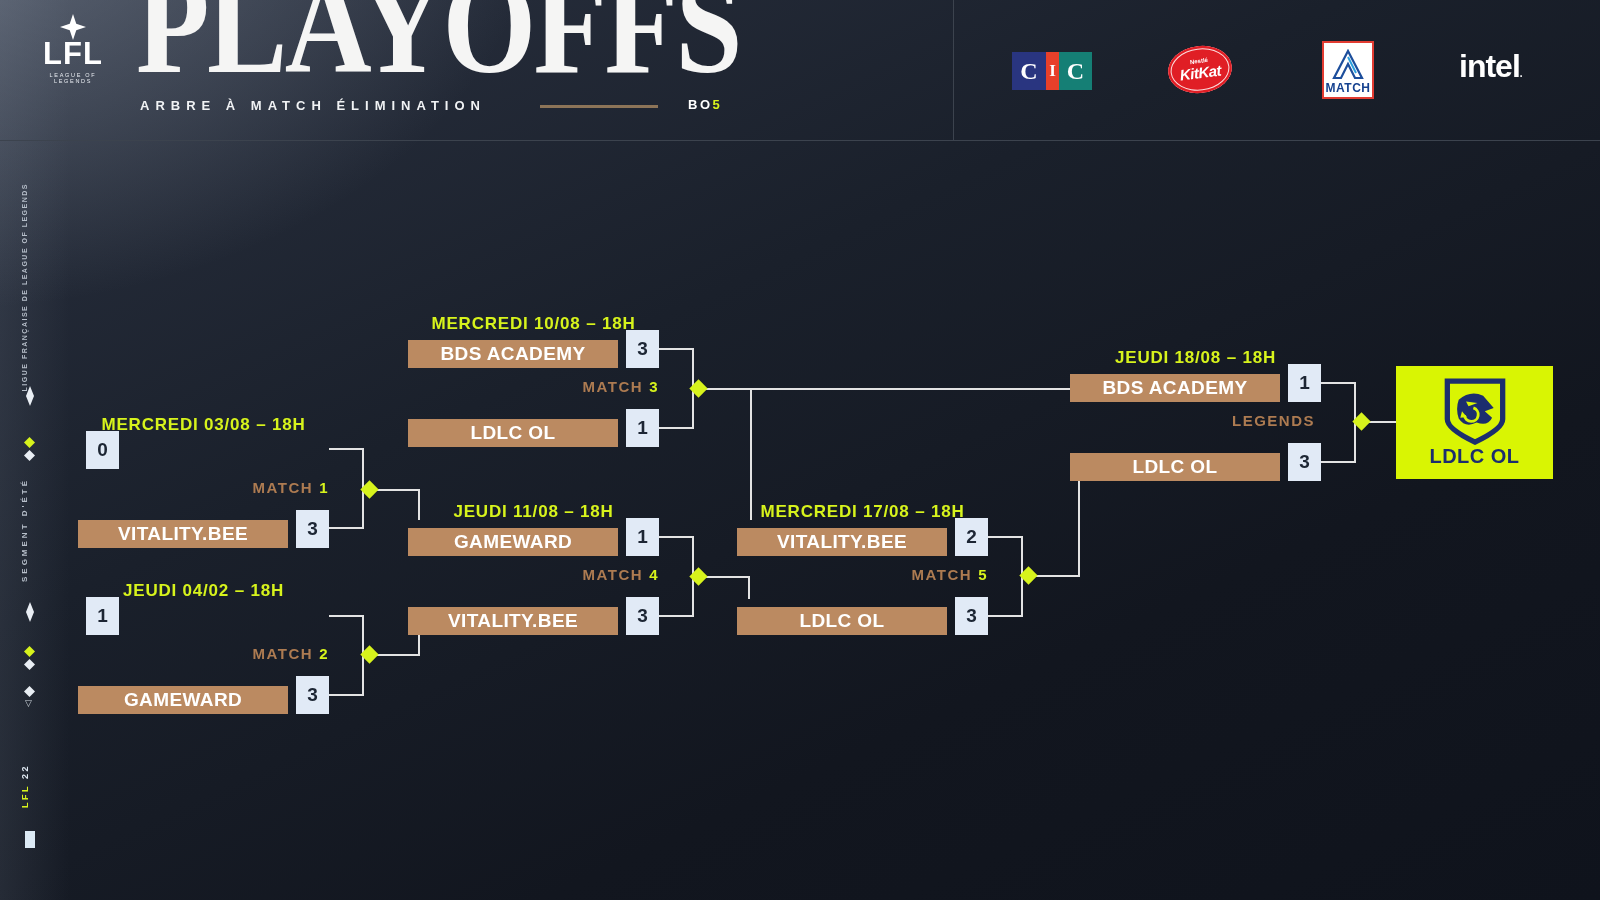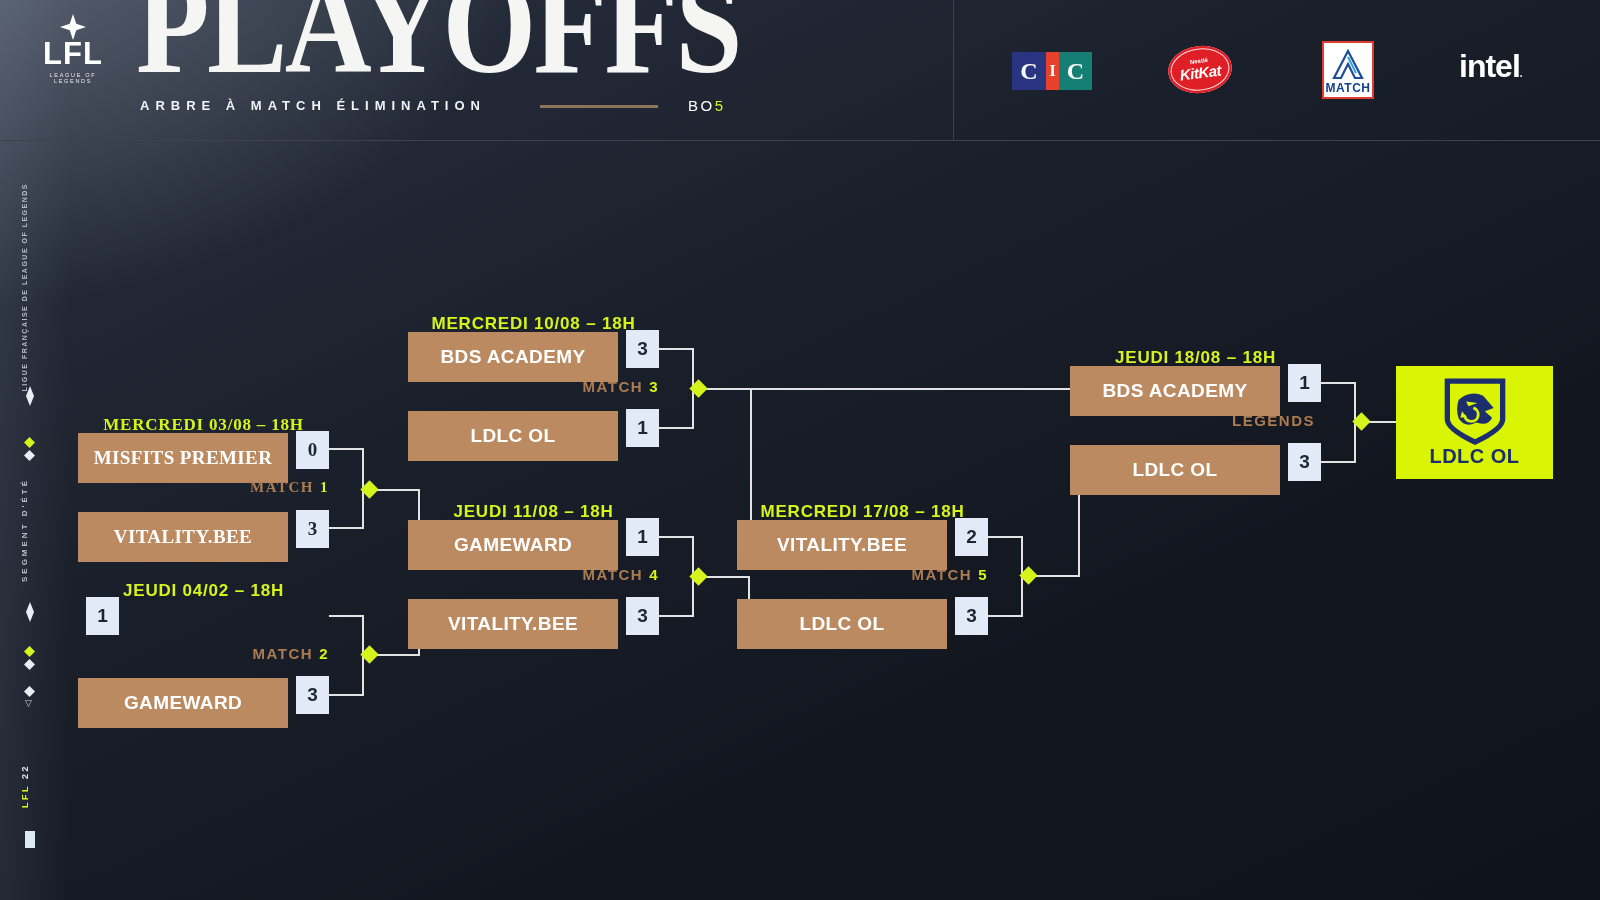--- a/index.html
+++ b/index.html
@@ -19,21 +19,21 @@
   .lfl-name{font-size:31px;font-weight:700;letter-spacing:1px;line-height:1;}
   .lfl-sub{font-size:5.5px;letter-spacing:1.7px;color:#e8ecf1;margin-top:3px;}
   .title{
     position:absolute;left:136px;top:-45px;
     font-family:"Liberation Serif",serif;font-weight:700;
     font-size:140px;line-height:1;color:#f5f5f4;letter-spacing:-3px;
     transform:scaleX(.86);transform-origin:0 0;white-space:nowrap;
   }
   .subtitle{position:absolute;left:140px;top:98px;font-size:13px;font-weight:700;color:#f1f3f5;letter-spacing:6px;white-space:nowrap;}
   .bo-line{position:absolute;left:540px;top:105px;width:118px;height:3px;background:#8c7458;}
-  .bo{position:absolute;left:688px;top:97px;font-size:15px;font-weight:400;letter-spacing:2.5px;color:#fff;}
+  .bo{position:absolute;left:688px;top:97px;font-size:13px;font-weight:700;letter-spacing:2.5px;color:#fff;}
   .bo .bo-num{color:#d7f31c;}
   
   .sp-cic{position:absolute;left:1012px;top:52px;width:80px;height:38px;display:flex;font-family:"Liberation Serif",serif;}
   .cic-b{display:flex;align-items:center;justify-content:center;color:#fff;font-weight:700;}
   .cic-b1{width:34px;background:#293580;font-size:24px;}
   .cic-b2{width:13px;background:#e8402a;font-size:17px;}
   .cic-b3{flex:1;background:#157f75;font-size:24px;}
   .sp-kitkat{position:absolute;left:1168px;top:46px;width:64px;height:47px;background:#e01e25;border-radius:50%;transform:rotate(-7deg);
     display:flex;flex-direction:column;align-items:center;justify-content:center;box-shadow:inset 0 0 0 2.5px #e01e25, inset 0 0 0 3.5px rgba(255,255,255,.85);}
   .kk-nestle{font-size:6px;color:#fff;font-weight:700;}
@@ -54,21 +54,21 @@
   .dmark{position:absolute;background:#e9eef4;clip-path:polygon(50% 0,100% 50%,50% 100%,0 50%);}
   .dmark.acc{background:#d7f31c;}
   .tri-mark{position:absolute;font-size:9px;color:#cfd6de;line-height:1;}
   .side-bar-rect{position:absolute;left:25px;top:831px;width:10px;height:17px;background:#dceaf5;}
   
   .match{position:absolute;width:251px;height:131px;}
   .m-date{position:absolute;top:0;left:0;width:100%;text-align:center;font-size:17px;font-weight:700;color:#d7f31c;letter-spacing:.8px;white-space:nowrap;}
   .m-row{position:absolute;left:0;width:100%;display:flex;}
   .m-row.r1{top:16px;}
   .m-row.r2{top:95px;}
-  .m-team{width:210px;height:50px;margin-top:2px;background:#bb8a61;color:#fff;font-size:19px;font-weight:700;letter-spacing:.4px;
+  .m-team{width:210px;height:28px;margin-top:10px;background:#bb8a61;color:#fff;font-size:19px;font-weight:700;letter-spacing:.4px;
     display:flex;align-items:center;justify-content:center;}
   .m-score{width:33px;height:38px;margin-left:8px;background:#e1eaf6;color:#1d2634;font-size:19px;font-weight:700;
     display:flex;align-items:center;justify-content:center;}
   .m-label{position:absolute;top:64px;left:0;width:100%;text-align:right;font-size:15px;font-weight:700;letter-spacing:1.5px;white-space:nowrap;}
   .m-label .lbl{color:#ad7b51;}
   .m-label .num{color:#d7f31c;margin-left:6px;}
   .cline{position:absolute;background:#e3e3e3;}
   .jdiamond{position:absolute;width:13px;height:13px;background:#d7f31c;transform:rotate(45deg);}
   .winner{position:absolute;left:1396px;top:366px;width:157px;height:113px;background:#d9f503;
     display:flex;flex-direction:column;align-items:center;justify-content:center;}
@@ -166,24 +166,23 @@
     <div class="cline" style="left:1354px;top:421px;width:42px;height:2px;"></div>
 
     <div class="jdiamond" style="left:363px;top:483px;"></div>
     <div class="jdiamond" style="left:363px;top:648px;"></div>
     <div class="jdiamond" style="left:692px;top:382px;"></div>
     <div class="jdiamond" style="left:692px;top:570px;"></div>
     <div class="jdiamond" style="left:1022px;top:569px;"></div>
     <div class="jdiamond" style="left:1355px;top:415px;"></div>
   </div>
 
-  <div class="match" style="left:78px;top:415px;font-family:Liberation Serif, serif;">
+  <div class="match" style="left:78px;top:415px;">
     <div class="m-date">MERCREDI 03/08 – 18H</div>
     <div class="m-row r1">
-      <div class="m-team">MISFITS PREMIER</div>
       <div class="m-score">0</div>
     </div>
     <div class="m-label"><span class="lbl">MATCH</span><span class="num">1</span></div>
     <div class="m-row r2">
       <div class="m-team">VITALITY.BEE</div>
       <div class="m-score">3</div>
     </div>
   </div>
 
   <div class="match" style="left:78px;top:581px;">

